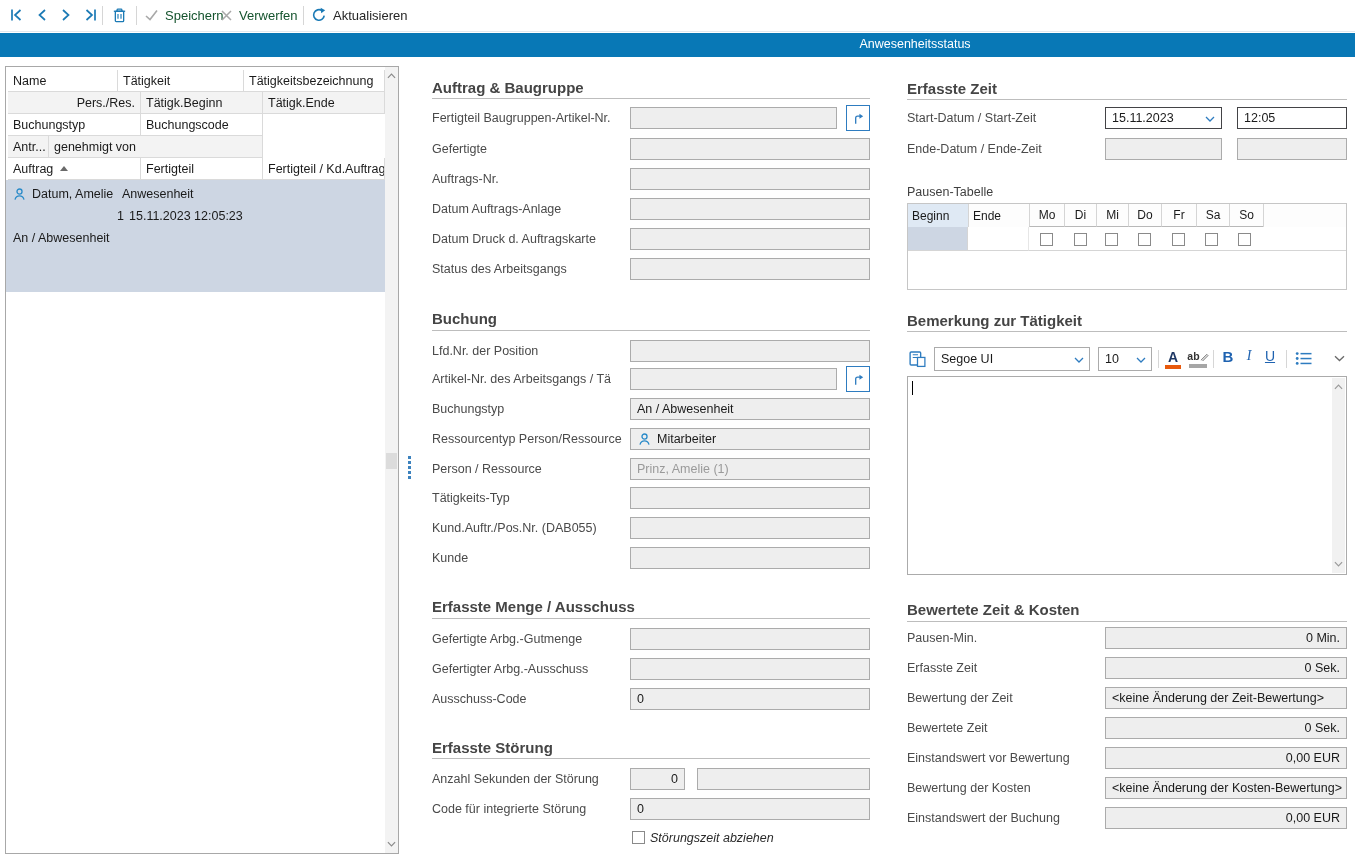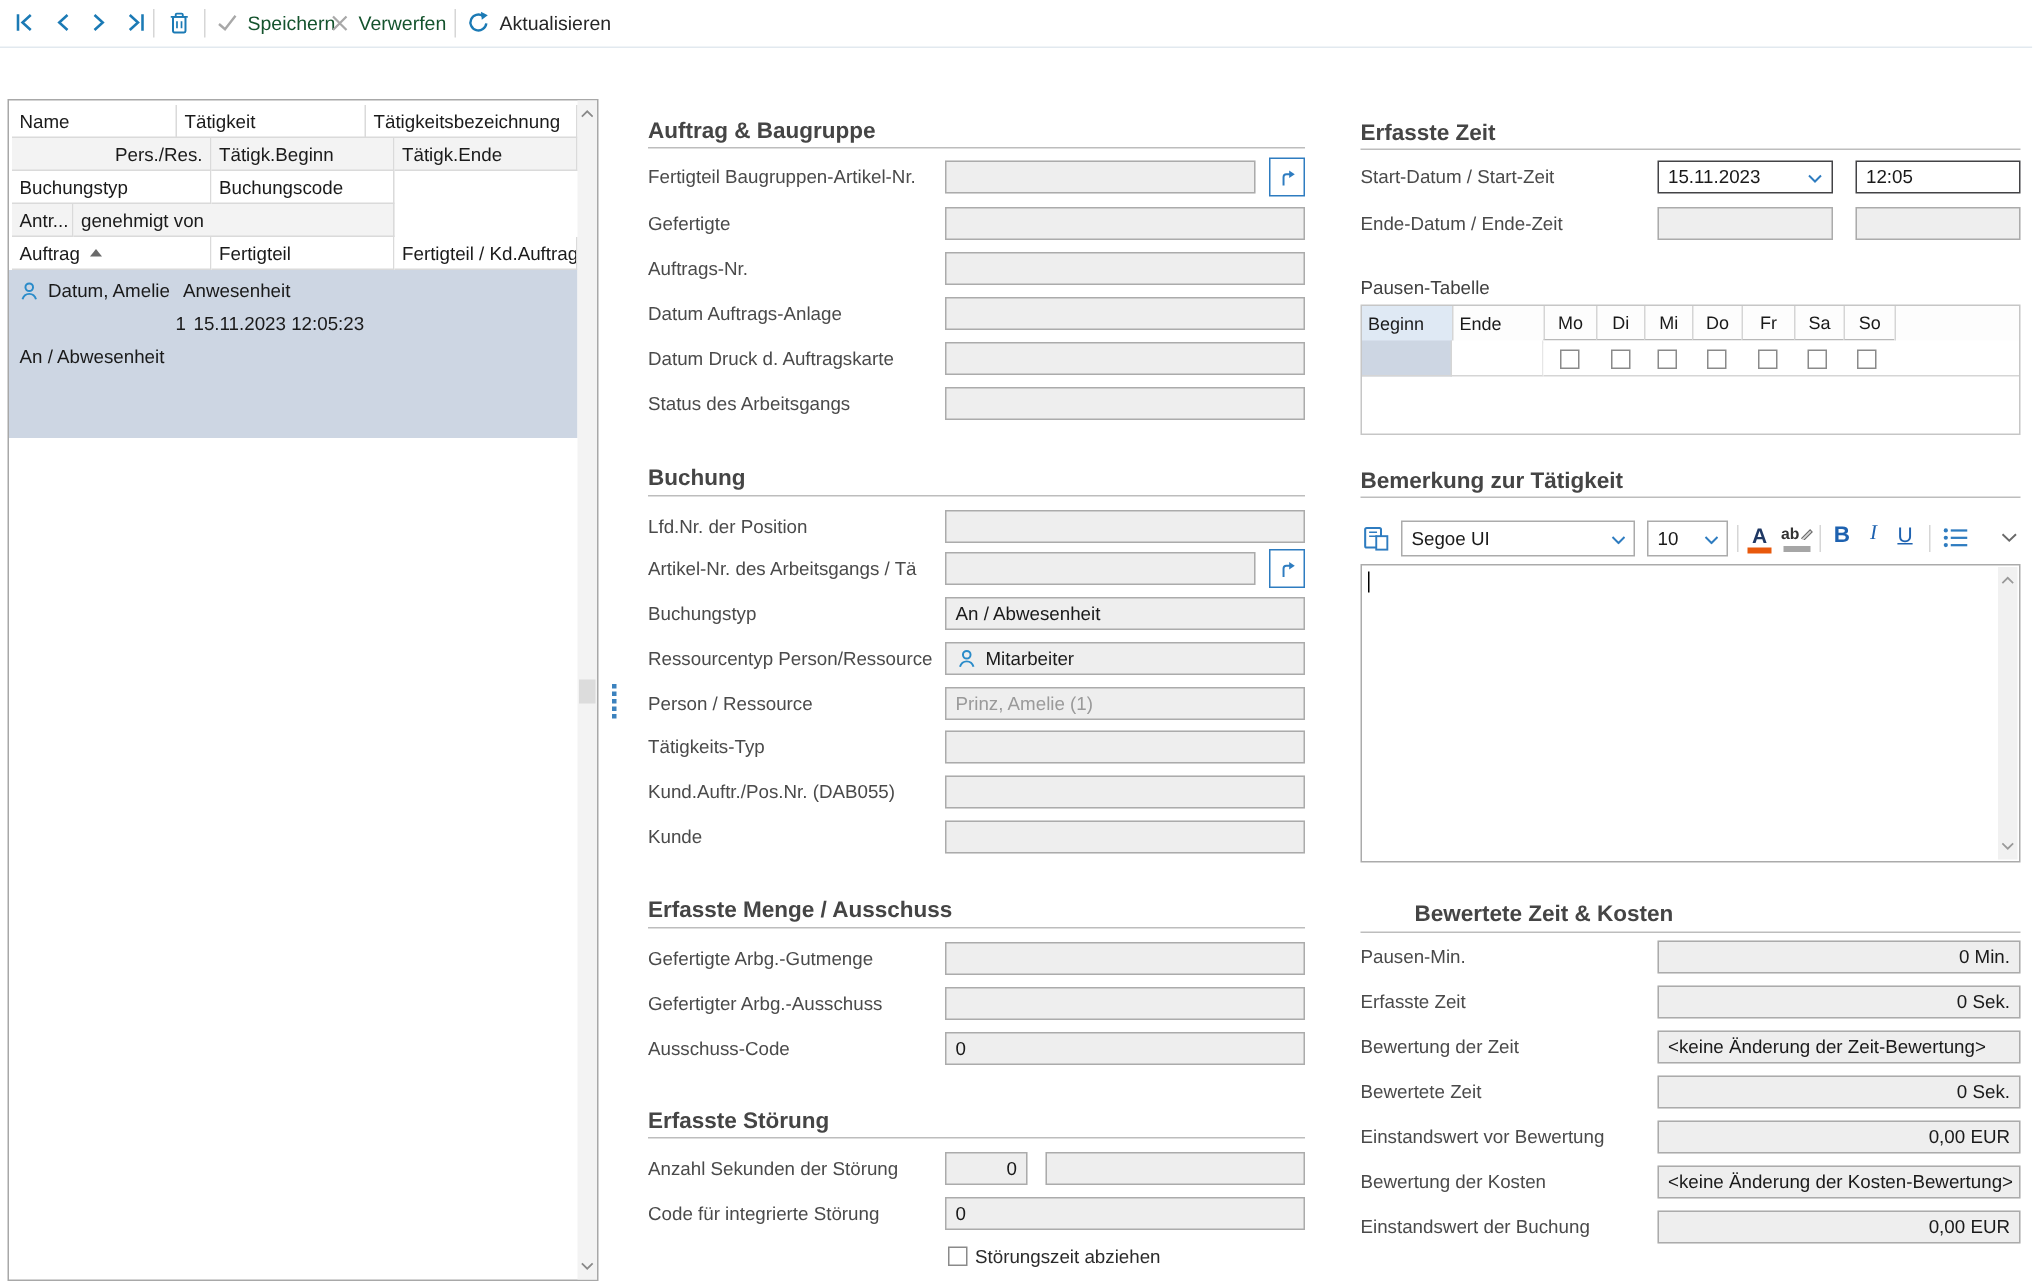--- a/index.html
+++ b/index.html
@@ -131,20 +131,23 @@
       <span>
         <svg width="16" height="16" viewBox="0 0 16 16">
             <path d="M13.2 8.6 A5.3 5.3 0 1 1 10.9 3.6" stroke="#1b7ab5" stroke-width="1.6" fill="none"></path>
             <path d="M9.6 0.8 L14.2 3.2 L10.2 6.2 Z" fill="#1b7ab5"></path>
           </svg>
       </span>
       <span class="tlabel dark">Aktualisieren</span>
     </div>
   </div>
 
+  <div class="titlebar">
+    <span>Anwesenheitsstatus</span>
+  </div>
 
   <div class="grid-panel">
     <div class="abs" style="left:2px;top:3px;width:377px;height:1px;background:#dadada;"></div>
 
     <div class="gcell" style="left:2px;top:3px;width:110px;">
         <span>Name</span>
       </div>
     <div class="gcell" style="left:112px;top:3px;width:126px;">
         <span>Tätigkeit</span>
       </div>
@@ -318,21 +321,21 @@
   <div class="sec-rule" style="left:432px;top:758px;width:438px;"></div>
 
   <div class="lbl" style="left:432px;top:772px;">Anzahl Sekunden der Störung</div>
   <div class="fld rightal" style="left:630px;top:768px;width:55px;">0</div>
   <div class="fld" style="left:697px;top:768px;width:173px;"></div>
 
   <div class="lbl" style="left:432px;top:802px;">Code für integrierte Störung</div>
   <div class="fld" style="left:630px;top:798px;width:240px;">0</div>
 
   <div class="chk" style="left:632px;top:831px;"></div>
-  <div class="lbl" style="left:650px;top:831px;color:#2a2a2a;width:220px;">Störungszeit abziehen</div>
+  <div class="lbl" style="left:650px;top:831px;color:#2a2a2a;width:220px;font-style:italic;">Störungszeit abziehen</div>
 
   <div class="sec-title" style="left:907px;top:80px;">Erfasste Zeit</div>
   <div class="sec-rule" style="left:907px;top:99px;width:440px;"></div>
 
   <div class="lbl" style="left:907px;top:111px;">Start-Datum / Start-Zeit</div>
   <div class="fld editable" style="left:1105px;top:107px;width:117px;">
     <span>15.11.2023</span>
     <span style="position:absolute;right:6px;top:8px;">
       <svg width="10" height="6" viewBox="0 0 10 6">
           <path d="M1 1 L5 5 L9 1" stroke="#2e7cc0" stroke-width="1.3" fill="none"></path>
@@ -451,21 +454,21 @@
           </svg>
       </div>
       <div class="scrollarrow" style="bottom:2px;">
         <svg width="9" height="6" viewBox="0 0 10 6">
             <path d="M1 1 L5 5 L9 1" stroke="#9a9a9a" stroke-width="1.3" fill="none"></path>
           </svg>
       </div>
     </div>
   </div>
 
-  <div class="sec-title" style="left:907px;top:601px;margin-left:36px;">Bewertete Zeit &amp; Kosten</div>
+  <div class="sec-title" style="left:907px;top:601px;">Bewertete Zeit &amp; Kosten</div>
   <div class="sec-rule" style="left:907px;top:621px;width:440px;"></div>
 
   <div class="lbl" style="left:907px;top:631px;">Pausen-Min.</div>
   <div class="fld rightal" style="left:1105px;top:627px;width:242px;">0 Min.</div>
 
   <div class="lbl" style="left:907px;top:661px;">Erfasste Zeit</div>
   <div class="fld rightal" style="left:1105px;top:657px;width:242px;">0 Sek.</div>
 
   <div class="lbl" style="left:907px;top:691px;">Bewertung der Zeit</div>
   <div class="fld" style="left:1105px;top:687px;width:242px;">&lt;keine Änderung der Zeit-Bewertung&gt;</div>

